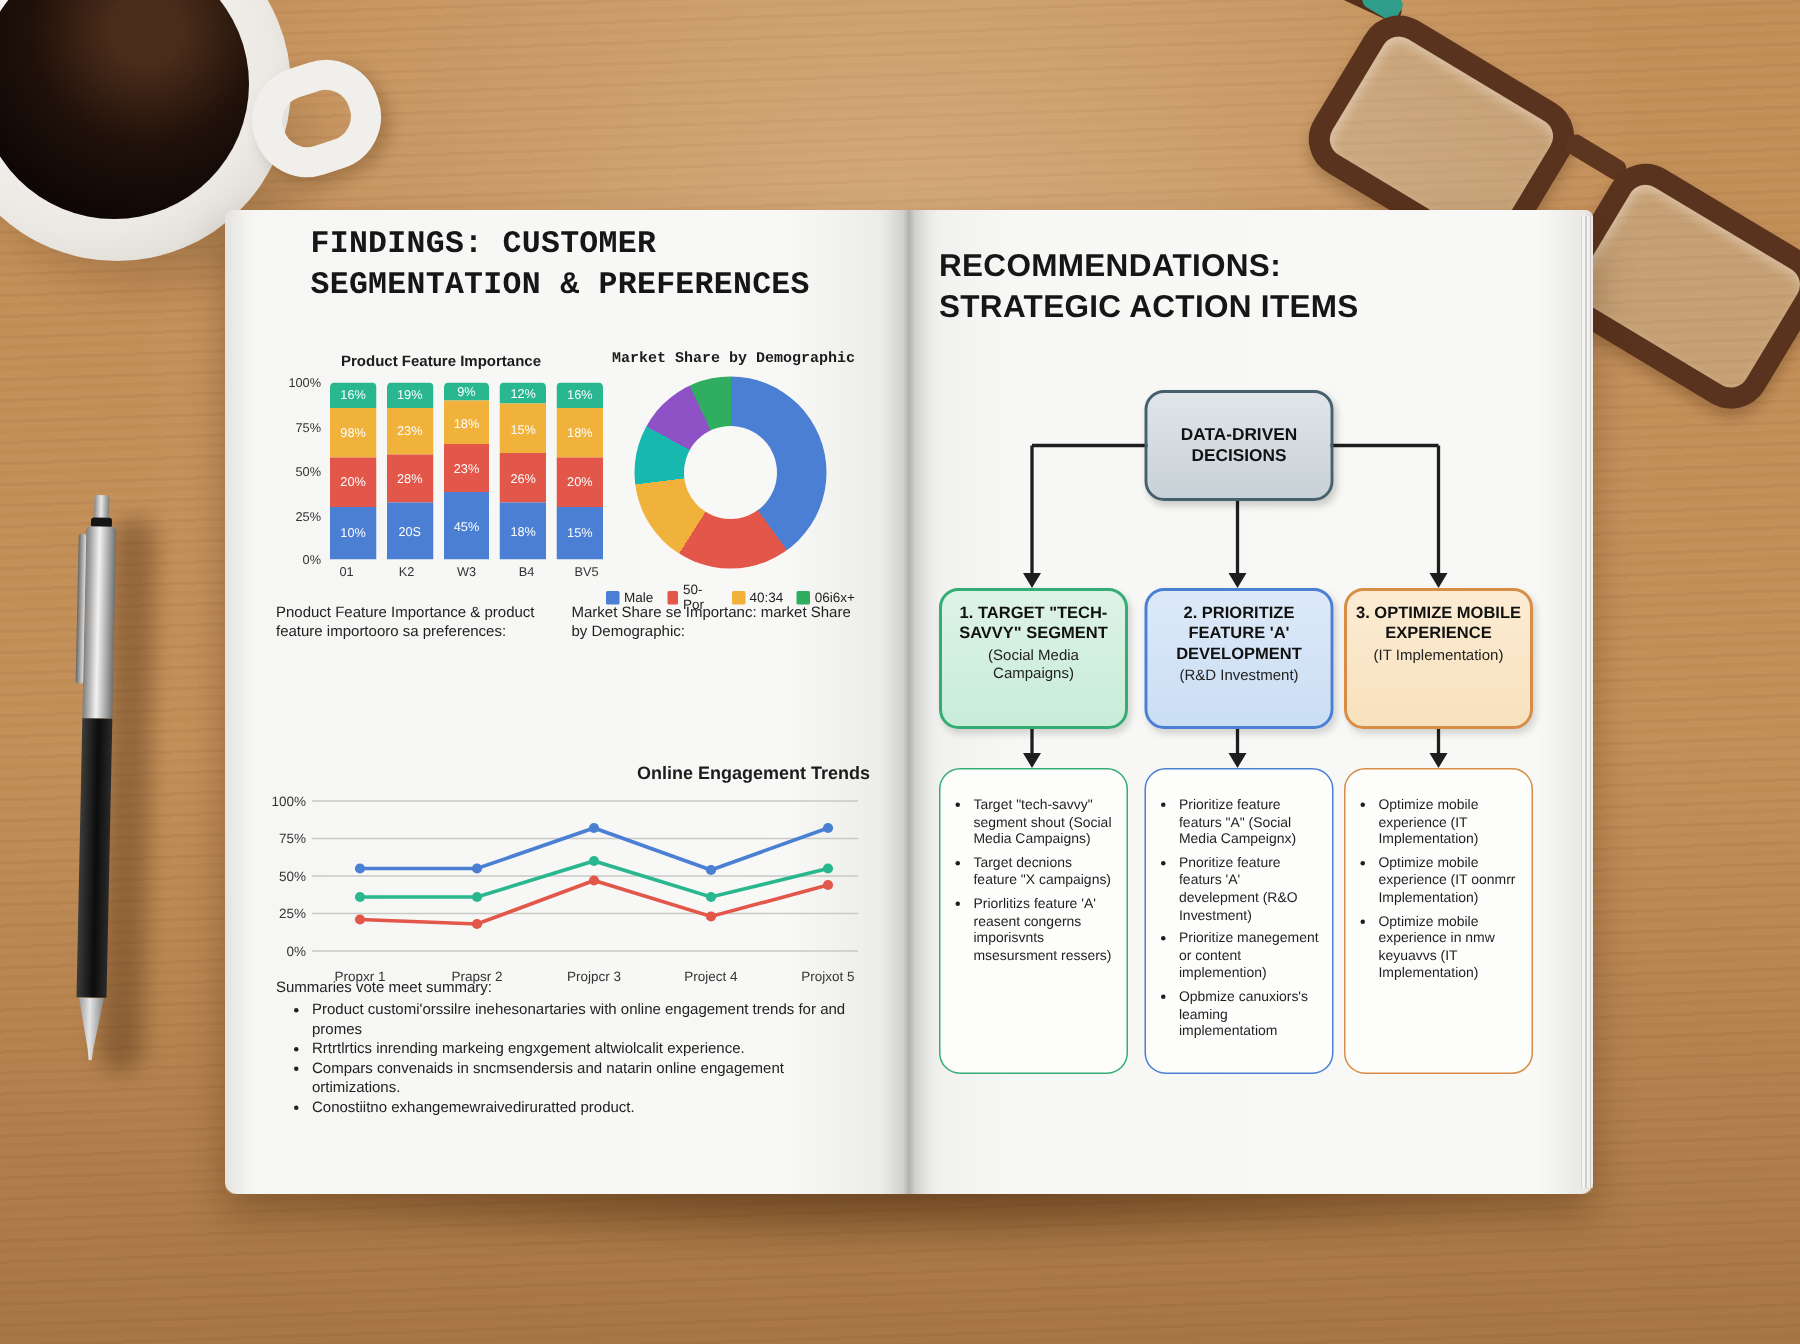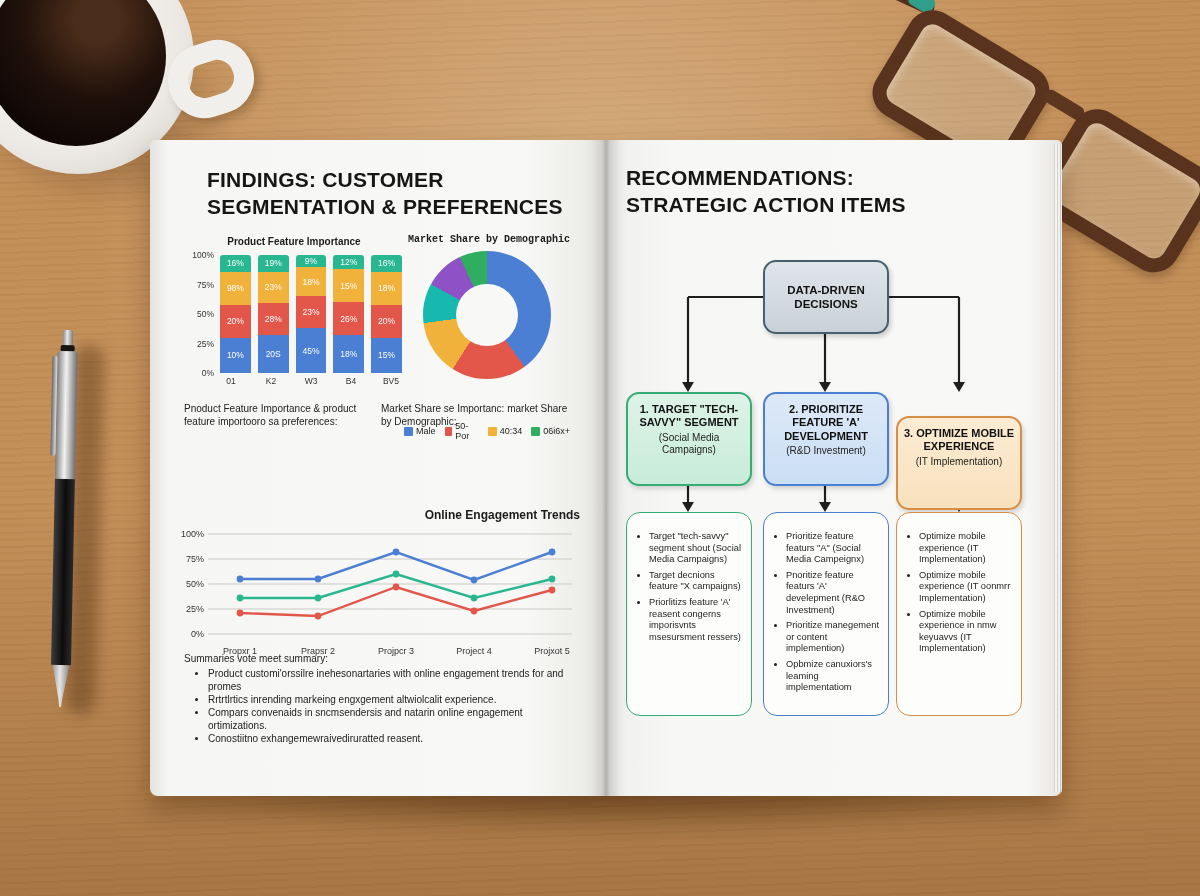--- a/index.html
+++ b/index.html
@@ -58,21 +58,21 @@
   .page-left { left:0; border-radius:5px 0 0 8px;
     background:linear-gradient(90deg,#e4e3e0 0,#f6f6f4 4%,#f8f8f6 82%,#ebebe8 97%,#dfdedb 100%); }
   .page-right { left:456px; border-radius:0 5px 8px 0;
     background:linear-gradient(90deg,#dddcd9 0,#f0f0ee 3%,#f7f7f5 15%,#f8f8f6 92%,#e8e7e4 99%,#d8d7d4 100%); }
   .page-right::after { content:""; position:absolute; right:0; top:4px; bottom:4px; width:8px;
     background:repeating-linear-gradient(90deg, rgba(0,0,0,0.10) 0 1px, rgba(255,255,255,0.55) 1px 3px); }
   .seam { position:absolute; left:436px; top:0; width:40px; height:656px; pointer-events:none;
     background:linear-gradient(90deg, rgba(0,0,0,0) 0, rgba(0,0,0,0.08) 40%, rgba(0,0,0,0.20) 50%, rgba(0,0,0,0.08) 60%, rgba(0,0,0,0) 100%); }
 
   h1.page-title { position:absolute; font-size:21px; line-height:1.3; font-weight:bold; color:#161616; letter-spacing:0.2px; }
-  .page-left h1 { left:57px; top:26px; width:360px; }
+  .page-left h1 { left:57px; top:10px; width:360px;font-family:Liberation Mono, monospace; }
   .page-right h1 { left:20px; top:24px; width:330px; }
 
   .chart-title { font-size:10px; font-weight:bold; color:#1c1c1c; }
 
   
   .bar-block { position:absolute; left:36px; top:96px; width:216px; }
   .bar-block .chart-title { text-align:center; margin-bottom:8px; }
   .bar-area { position:relative; height:118px; margin-left:32px; }
   .y-axis { position:absolute; left:-32px; top:-5px; height:128px; width:28px;
     display:flex; flex-direction:column; justify-content:space-between; align-items:flex-end;
@@ -87,21 +87,21 @@
   .x-labels { display:flex; gap:18px; margin-left:34px; margin-top:3px; }
   .x-labels span { flex:1; text-align:center; font-size:8.5px; color:#333; }
 
   
   .donut-block { position:absolute; left:254px; top:94px; width:166px; }
   .donut-block .chart-title { text-align:right; margin-bottom:6px;font-family:Liberation Mono, monospace; }
   .donut { position:relative; width:128px; height:128px; margin:2px auto 0; border-radius:50%;
     background:conic-gradient(#4a7fd4 0 40%, #e2574a 40% 59%, #f0b23a 59% 73%, #17b8ae 73% 83%, #8e52c6 83% 93%, #2fae5f 93% 100%); }
   .donut-hole { position:absolute; left:33px; top:33px; width:62px; height:62px; border-radius:50%; background:#f8f8f6; }
   .legend { display:flex; justify-content:center; gap:9px; margin-top:9px; }
-  .legend-item { display:flex; align-items:center; gap:3px; font-size:9px; color:#222;margin-top:33px; }
+  .legend-item { display:flex; align-items:center; gap:3px; font-size:9px; color:#222; }
   .swatch { width:9px; height:9px; border-radius:1px; }
 
   
   .text-row { position:absolute; left:34px; top:262px; width:392px; display:flex; gap:2px; }
   .text-col { flex:1; font-size:10px; color:#222; line-height:1.32; }
   .text-col ul, .summary ul, .detail ul { list-style:disc; margin-top:2px; }
   .text-col ul { padding-left:22px; }
   .text-col li { margin-bottom:1px; }
 
   
@@ -120,21 +120,21 @@
   .node-root { left:157px; top:20px; width:126px; height:74px; border:2px solid #46606d;
     background:linear-gradient(180deg,#e0e6ea,#c8d1d7); display:flex; align-items:center; justify-content:center;
     box-shadow:2px 3px 5px rgba(0,0,0,0.18); }
   .node-root .node-title { font-size:11.5px; }
   .node-title { font-weight:bold; font-size:11px; line-height:1.22; color:#111; }
   .node-sub { font-size:10px; color:#222; margin-top:2px; line-height:1.2; }
   .branch { top:152px; width:126px; height:94px; padding:9px 4px 0;
     box-shadow:2px 3px 5px rgba(0,0,0,0.15); }
   .branch-1 { left:20px;  border:2px solid #34ac74; background:linear-gradient(180deg,#ddf3e7,#c8ecd9); }
   .branch-2 { left:157px; border:2px solid #4a7fd4; background:linear-gradient(180deg,#dde9f8,#cadef4); }
-  .branch-3 { left:290px; border:2px solid #d78d45; background:linear-gradient(180deg,#fcecd3,#f8e1bd);margin-top:24px; }
+  .branch-3 { left:290px; border:2px solid #d78d45; background:linear-gradient(180deg,#fcecd3,#f8e1bd); }
   .detail { position:absolute; top:272px; width:126px; height:204px; border-radius:14px; background:#fdfdfc;
     padding:16px 8px 0 6px; }
   .detail-1 { left:20px;  border:1.8px solid #34ac74; }
   .detail-2 { left:157px; border:1.8px solid #4a7fd4; }
   .detail-3 { left:290px; border:1.8px solid #d78d45; }
   .detail ul { padding-left:16px; font-size:9.3px; line-height:1.25; color:#1e1e1e; }
   .detail li { margin-bottom:4px; }
 </style>
 </head>
 <body>
@@ -301,21 +301,21 @@
         <text x="374" y="128" text-anchor="middle">Projxot 5</text>
       </svg>
     </div>
 
     <div class="summary">
       <p>Summaries vote meet summary:</p>
       <ul>
         <li>Product customi'orssilre inehesonartaries with online engagement trends for and promes</li>
         <li>Rrtrtlrtics inrending markeing engxgement altwiolcalit experience.</li>
         <li>Compars convenaids in sncmsendersis and natarin online engagement ortimizations.</li>
-        <li>Conostiitno exhangemewraivediruratted reasent.</li>
+        <li>Conostiitno exhangemewraivediruratted product.</li>
       </ul>
     </div>
   </div>
 
   <div class="page page-right">
     <h1 class="page-title">RECOMMENDATIONS: STRATEGIC ACTION ITEMS</h1>
 
     <div class="flow">
       <svg class="connectors" width="456" height="500" viewBox="0 0 456 500">
         <g stroke="#1e1e1e" stroke-width="2.2" fill="none">

